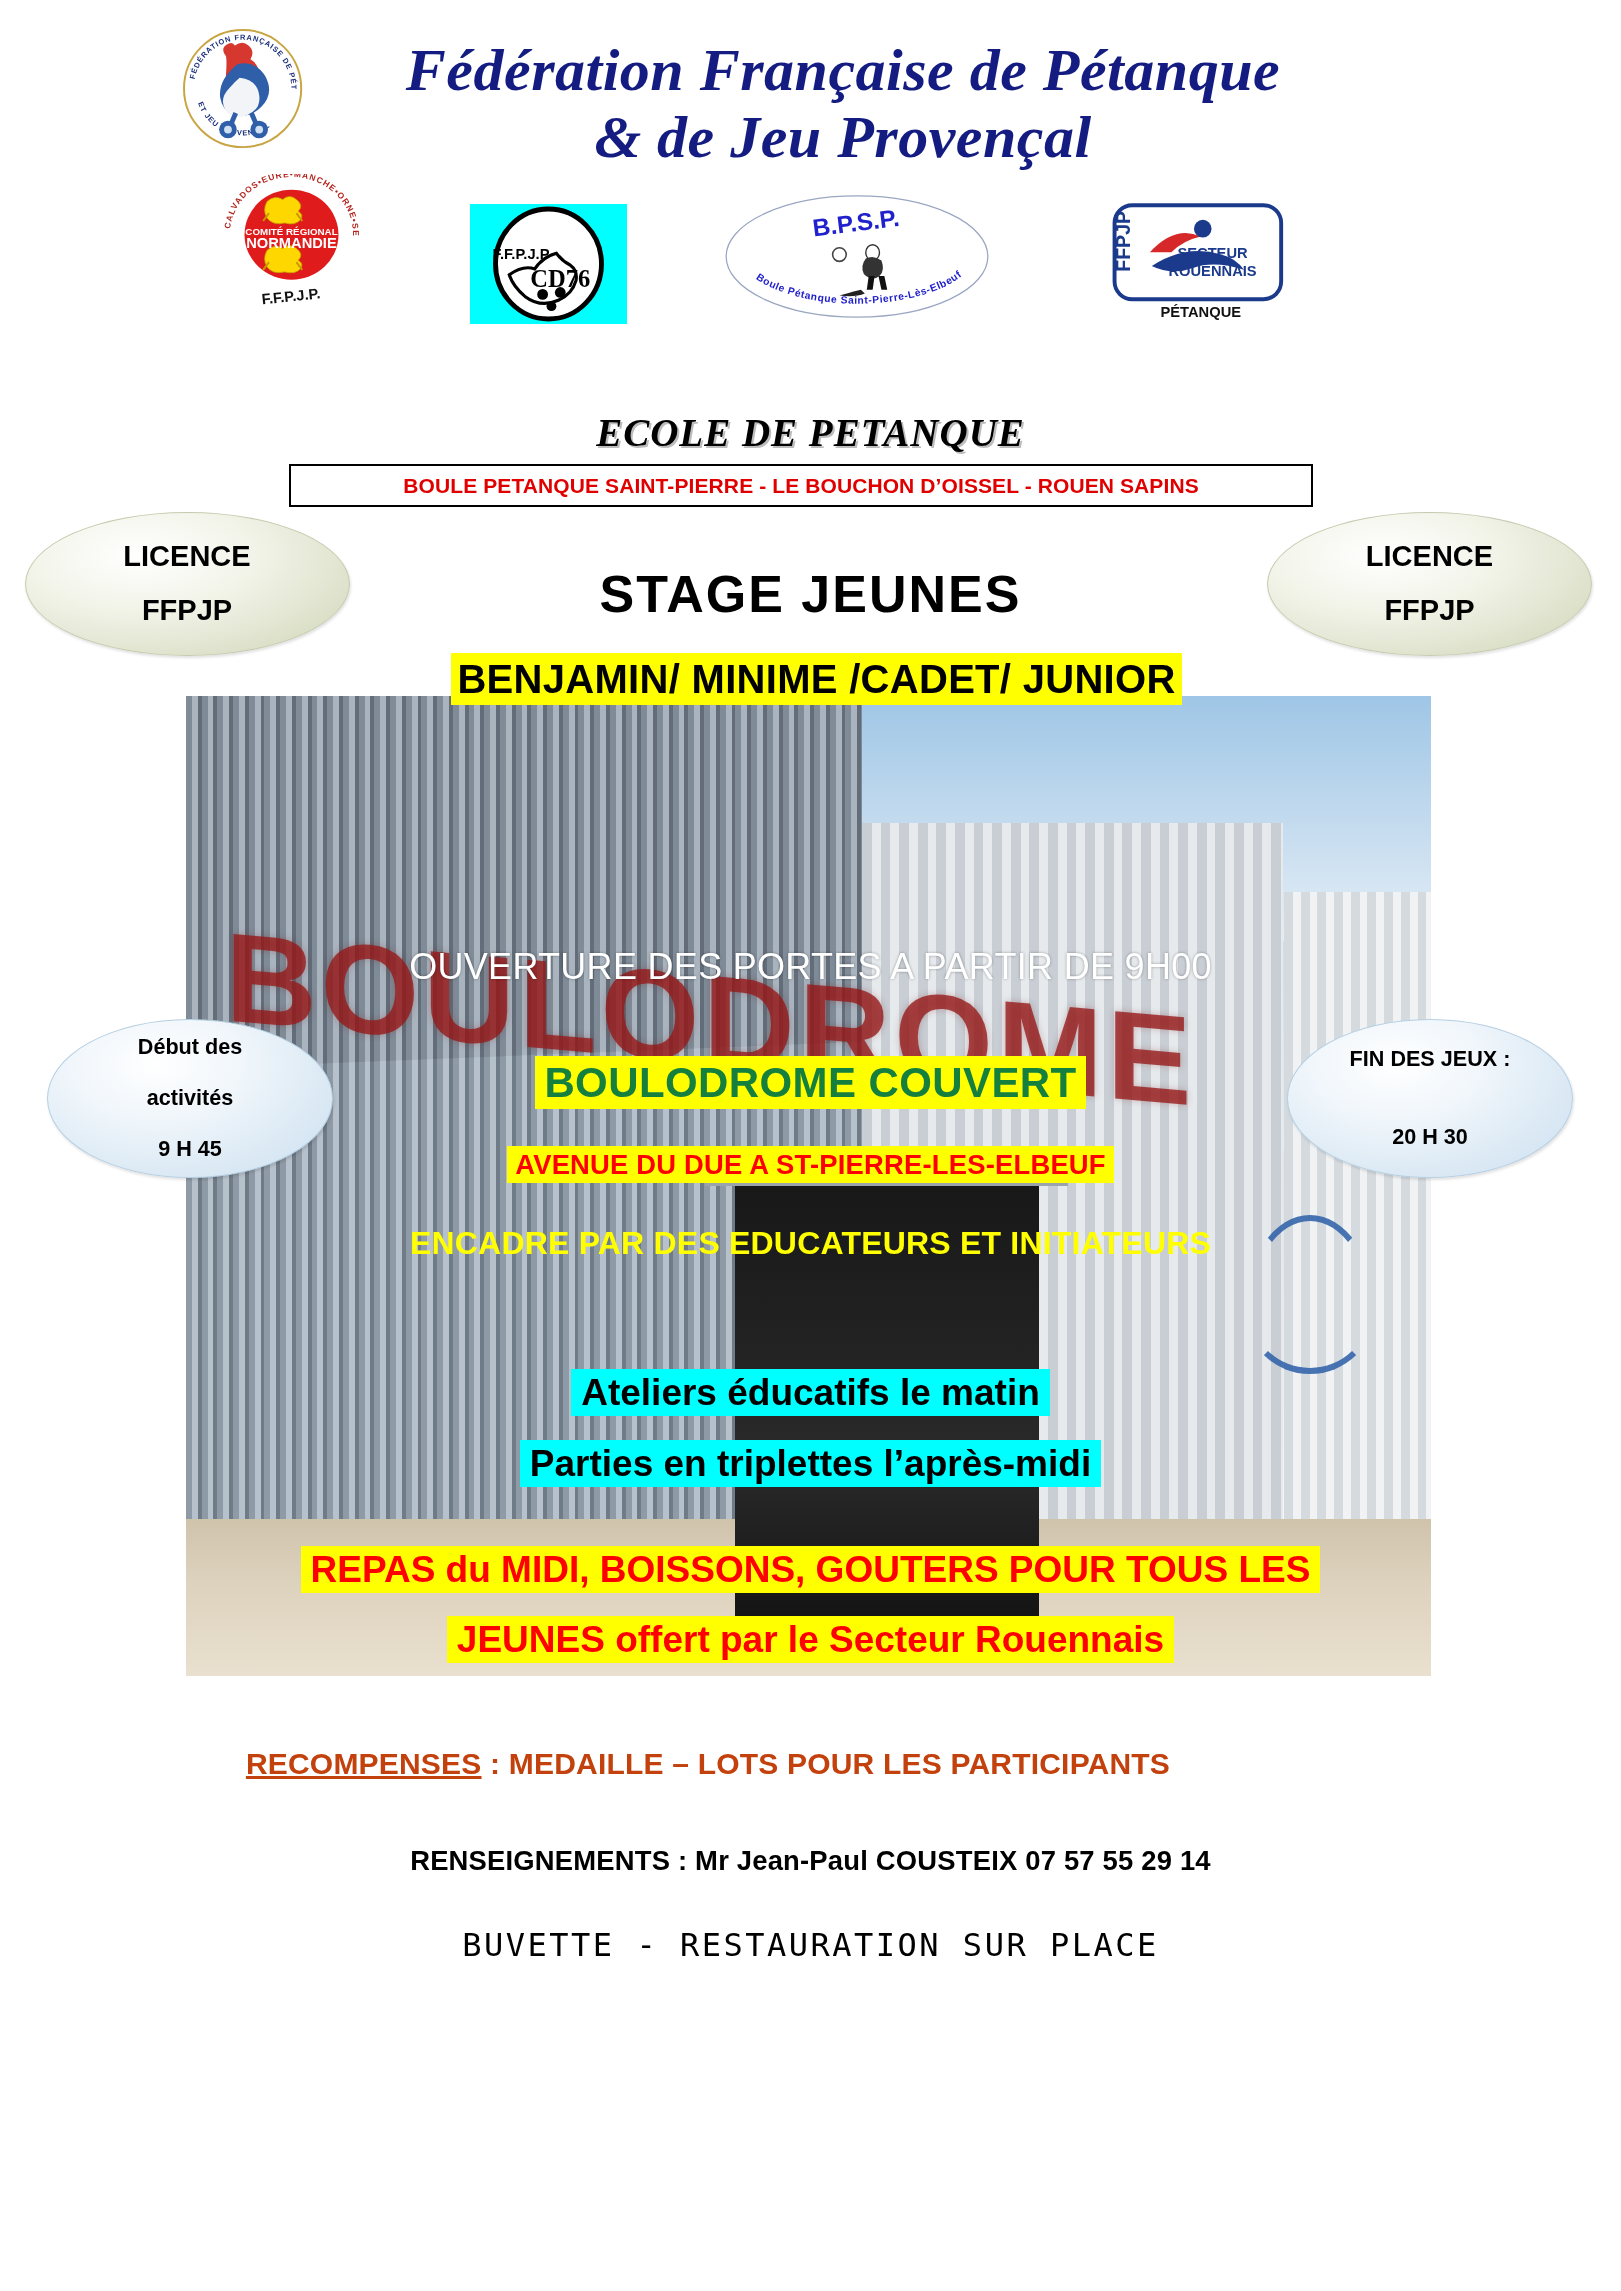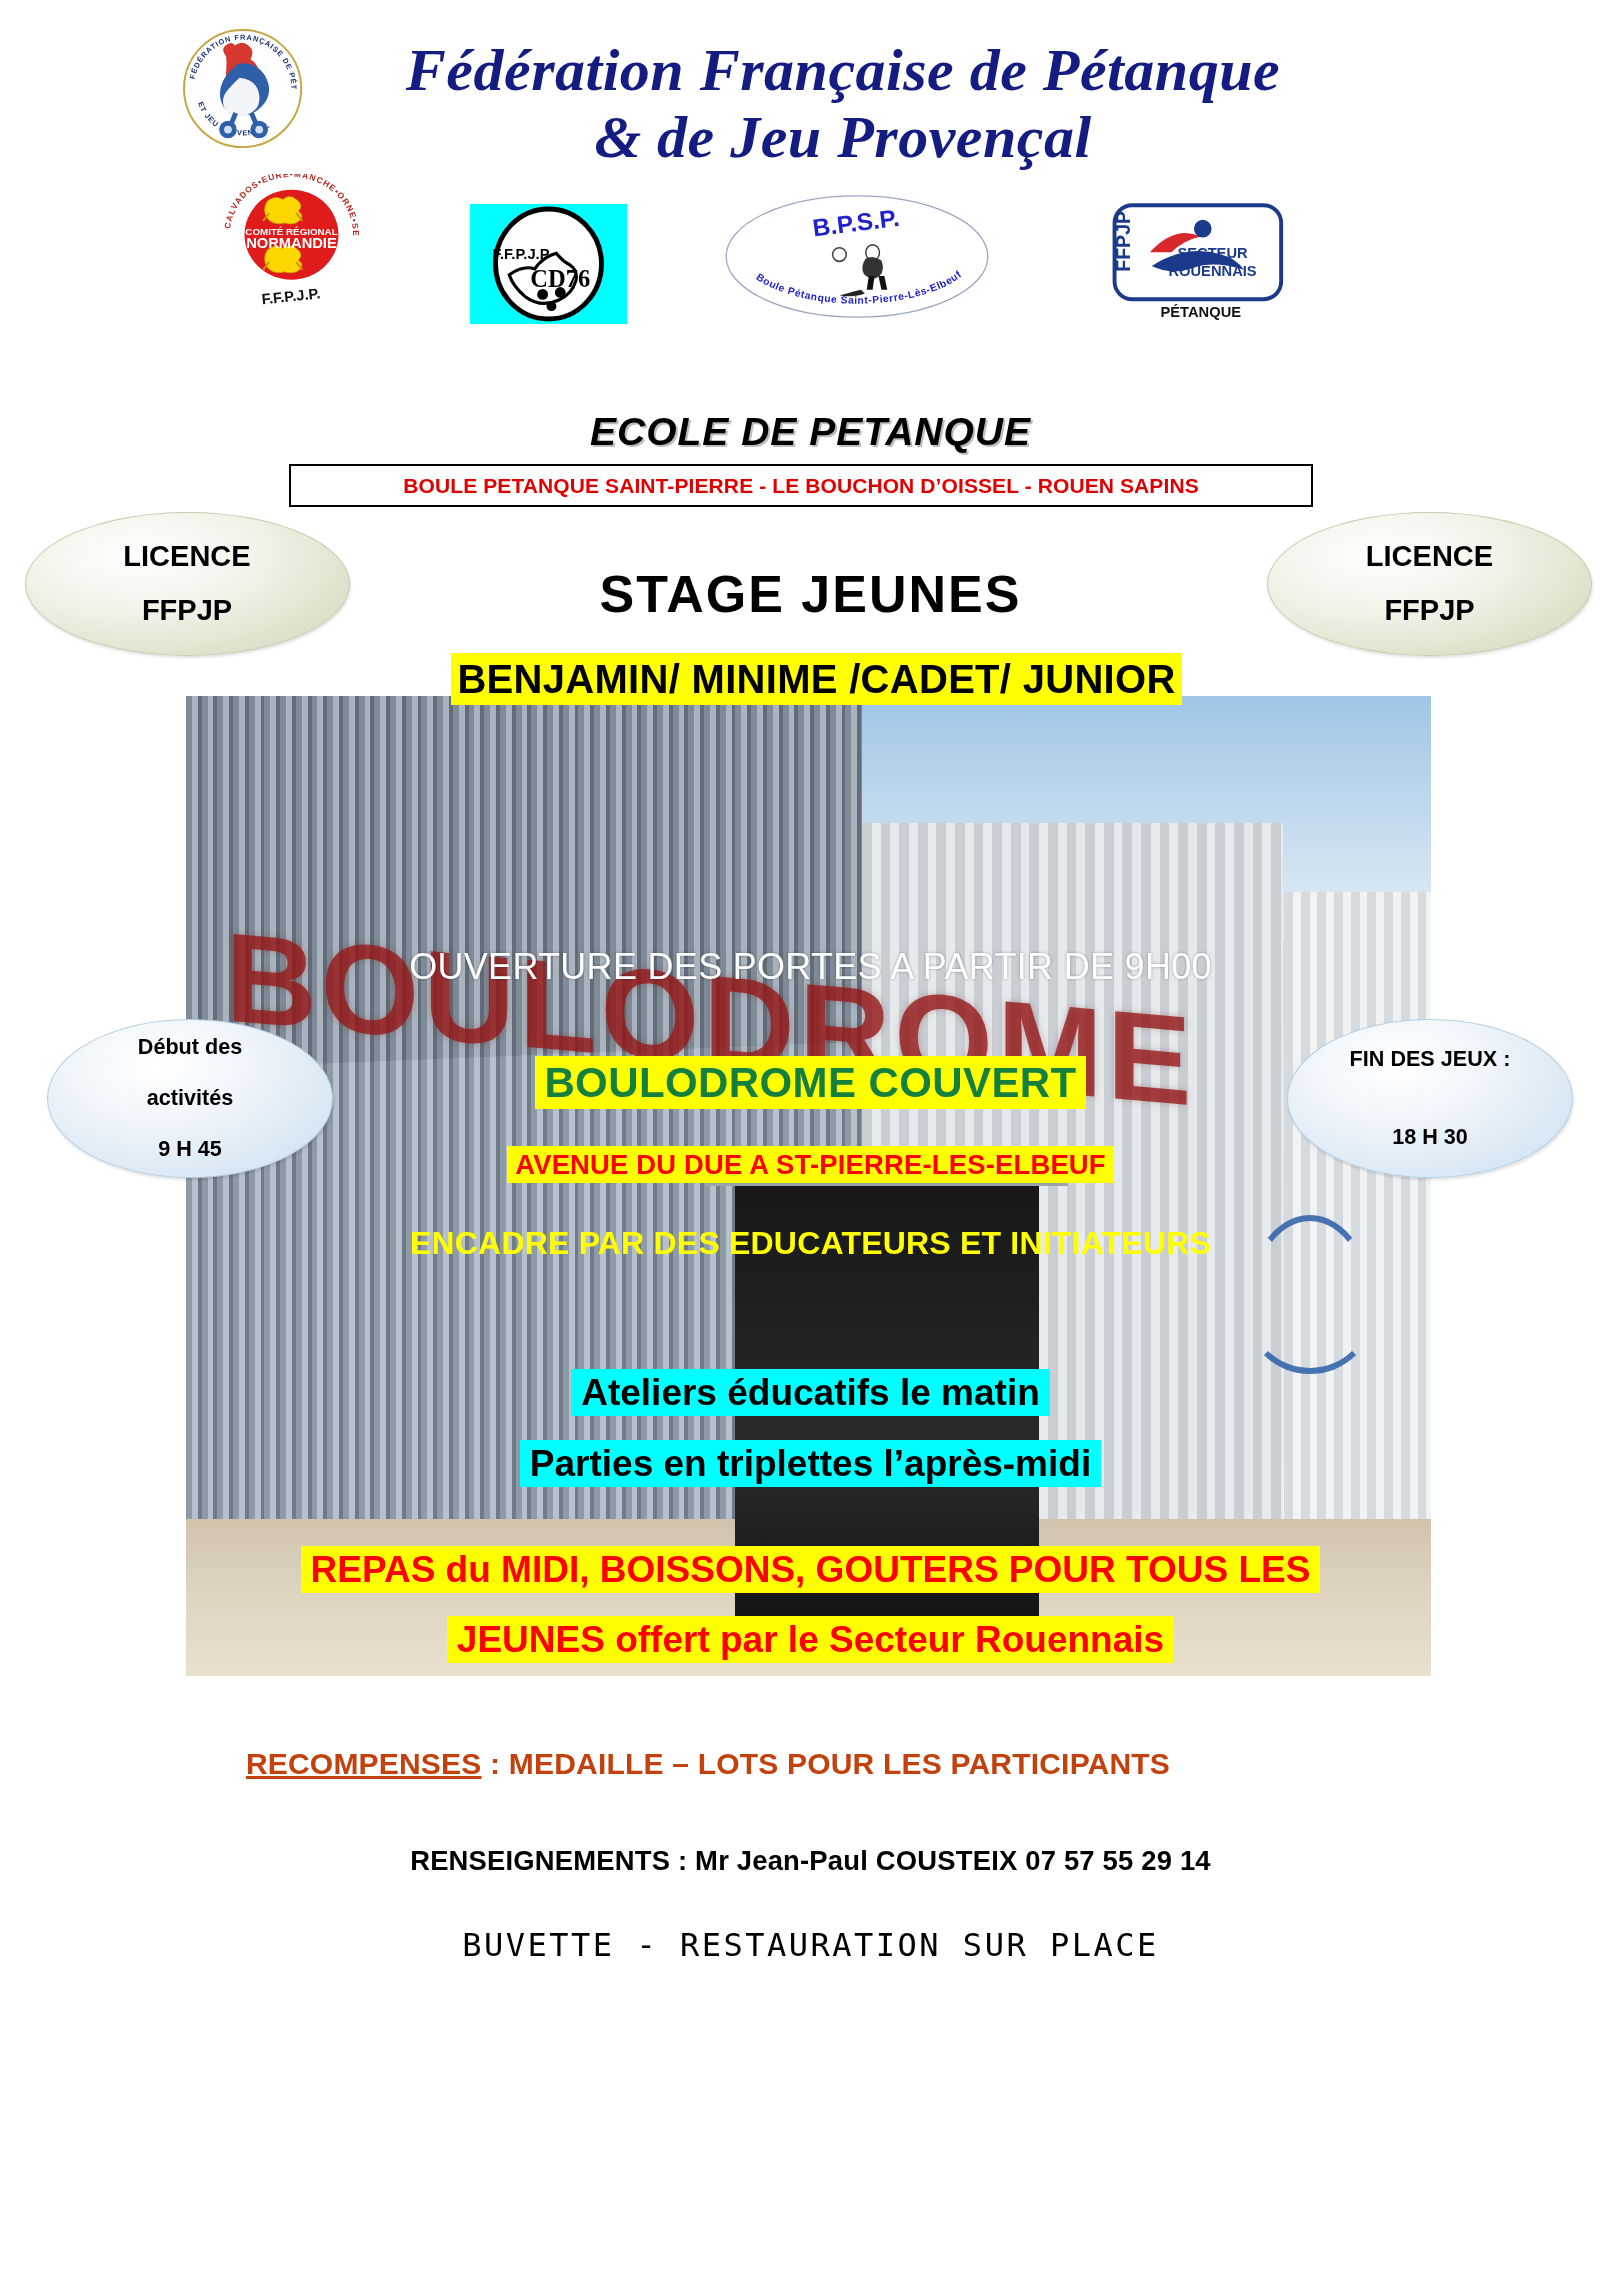--- a/index.html
+++ b/index.html
@@ -24,21 +24,21 @@
   }
 
   .logo-normandie{position:absolute;left:208px;top:174px;width:167px;height:137px;}
   .logo-cd76{position:absolute;left:470px;top:204px;width:157px;height:120px;background:#00ffff;}
   .logo-bpsp{position:absolute;left:720px;top:194px;width:274px;height:125px;}
   .logo-secteur{position:absolute;left:1093px;top:201px;width:196px;height:123px;}
 
   
   .ecole{
     position:absolute;left:0;top:410px;width:1621px;text-align:center;
-    font-family:Liberation Sans, sans-serif;
+    font-family:Liberation Serif, serif;
     font-style:italic;font-weight:bold;font-size:39px;color:#000;
     letter-spacing:1px;
     text-shadow:2px 2px 0 #bdbdbd;
   }
   .clubbox{
     position:absolute;left:289px;top:464px;width:1024px;height:43px;
     border:2px solid #000;background:#fff;box-sizing:border-box;
     display:flex;align-items:center;justify-content:center;
   }
   .clubbox span{
@@ -369,21 +369,21 @@
   </div>
 
   <div class="info-oval info-left">
     <div>Début des</div>
     <div>activités</div>
     <div>9 H 45</div>
   </div>
   <div class="info-oval info-right">
     <div>FIN DES JEUX :</div>
     <div style="height:27.4px"></div>
-    <div>18 H 30</div>
+    <div>20 H 30</div>
   </div>
 
   <div class="recompenses">
     <u>RECOMPENSES</u><span> :   MEDAILLE – LOTS POUR LES PARTICIPANTS</span>
   </div>
 
   <div class="renseign">RENSEIGNEMENTS : Mr Jean-Paul COUSTEIX 07 57 55 29 14</div>
 
   <div class="buvette">BUVETTE - RESTAURATION SUR PLACE</div>
 

